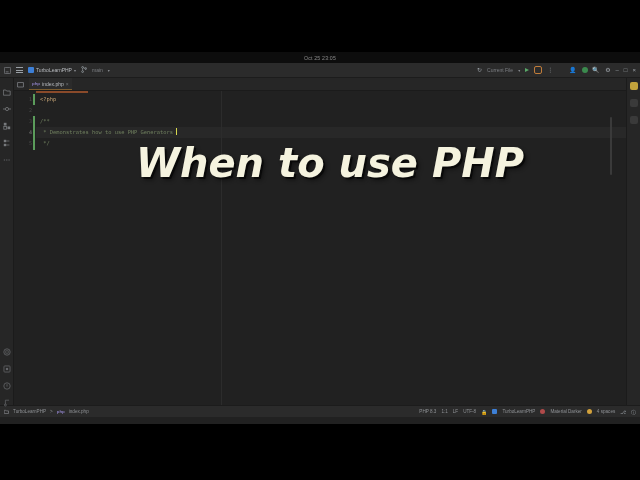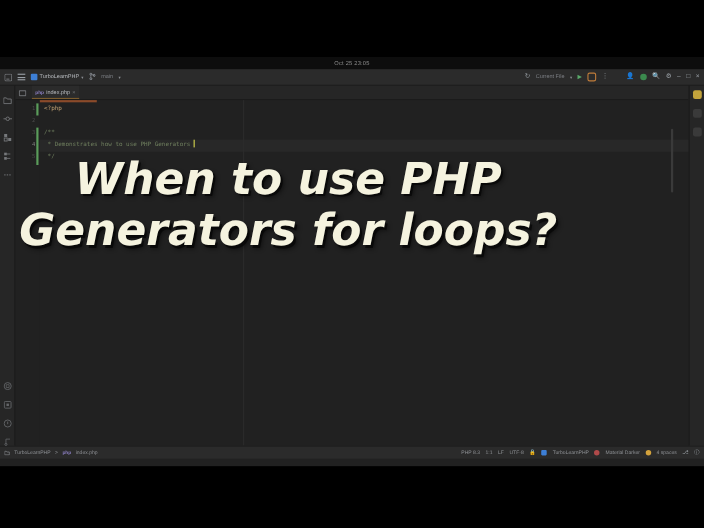--- a/index.html
+++ b/index.html
@@ -83,21 +83,21 @@
   
   .statusbar{height:11px;background:#2b2b2b;border-top:1px solid #1c1c1c;
              display:flex;align-items:center;padding:0 4px;gap:4px;}
   .sb-txt{color:#8e9195;font-size:4.6px;white-space:nowrap;}
   .sb-crumb{color:#8e9195;font-size:4.6px;}
   .sb-right{margin-left:auto;display:flex;align-items:center;gap:5px;}
   .sb-sq{width:5px;height:5px;border-radius:1px;background:#3d7fd6;}
   .sb-dot{width:5px;height:5px;border-radius:50%;}
 
   
-  .overlay{position:absolute;left:0;top:140px;width:524px;z-index:30;text-align:center;
+  .overlay{position:absolute;left:0;top:140px;width:524px;z-index:30;text-align:right;
            pointer-events:none;}
   .ovl-line{font-family:"DejaVu Sans",sans-serif;font-style:italic;font-weight:bold;
             font-size:40px;line-height:47px;color:#f5f3df;
             text-shadow:2px 2px 0 rgba(0,0,0,.55), 3px 3px 4px rgba(0,0,0,.45);}
 </style>
 </head>
 <body>
 
 <div id="frame">
 
@@ -286,16 +286,15 @@
         <span class="sb-dot" style="background:#d3a23c"></span>
         <span class="sb-txt">4 spaces</span>
         <span class="glyph" style="font-size:5px">⎇</span>
         <span class="glyph" style="font-size:5px">ⓘ</span>
       </span>
     </div>
   </div>
 
   <div class="overlay">
     <div class="ovl-line">When to use PHP</div>
-    <div class="ovl-line">Generators for loops?</div>
   </div>
 
 </div>
 
 </body></html>

